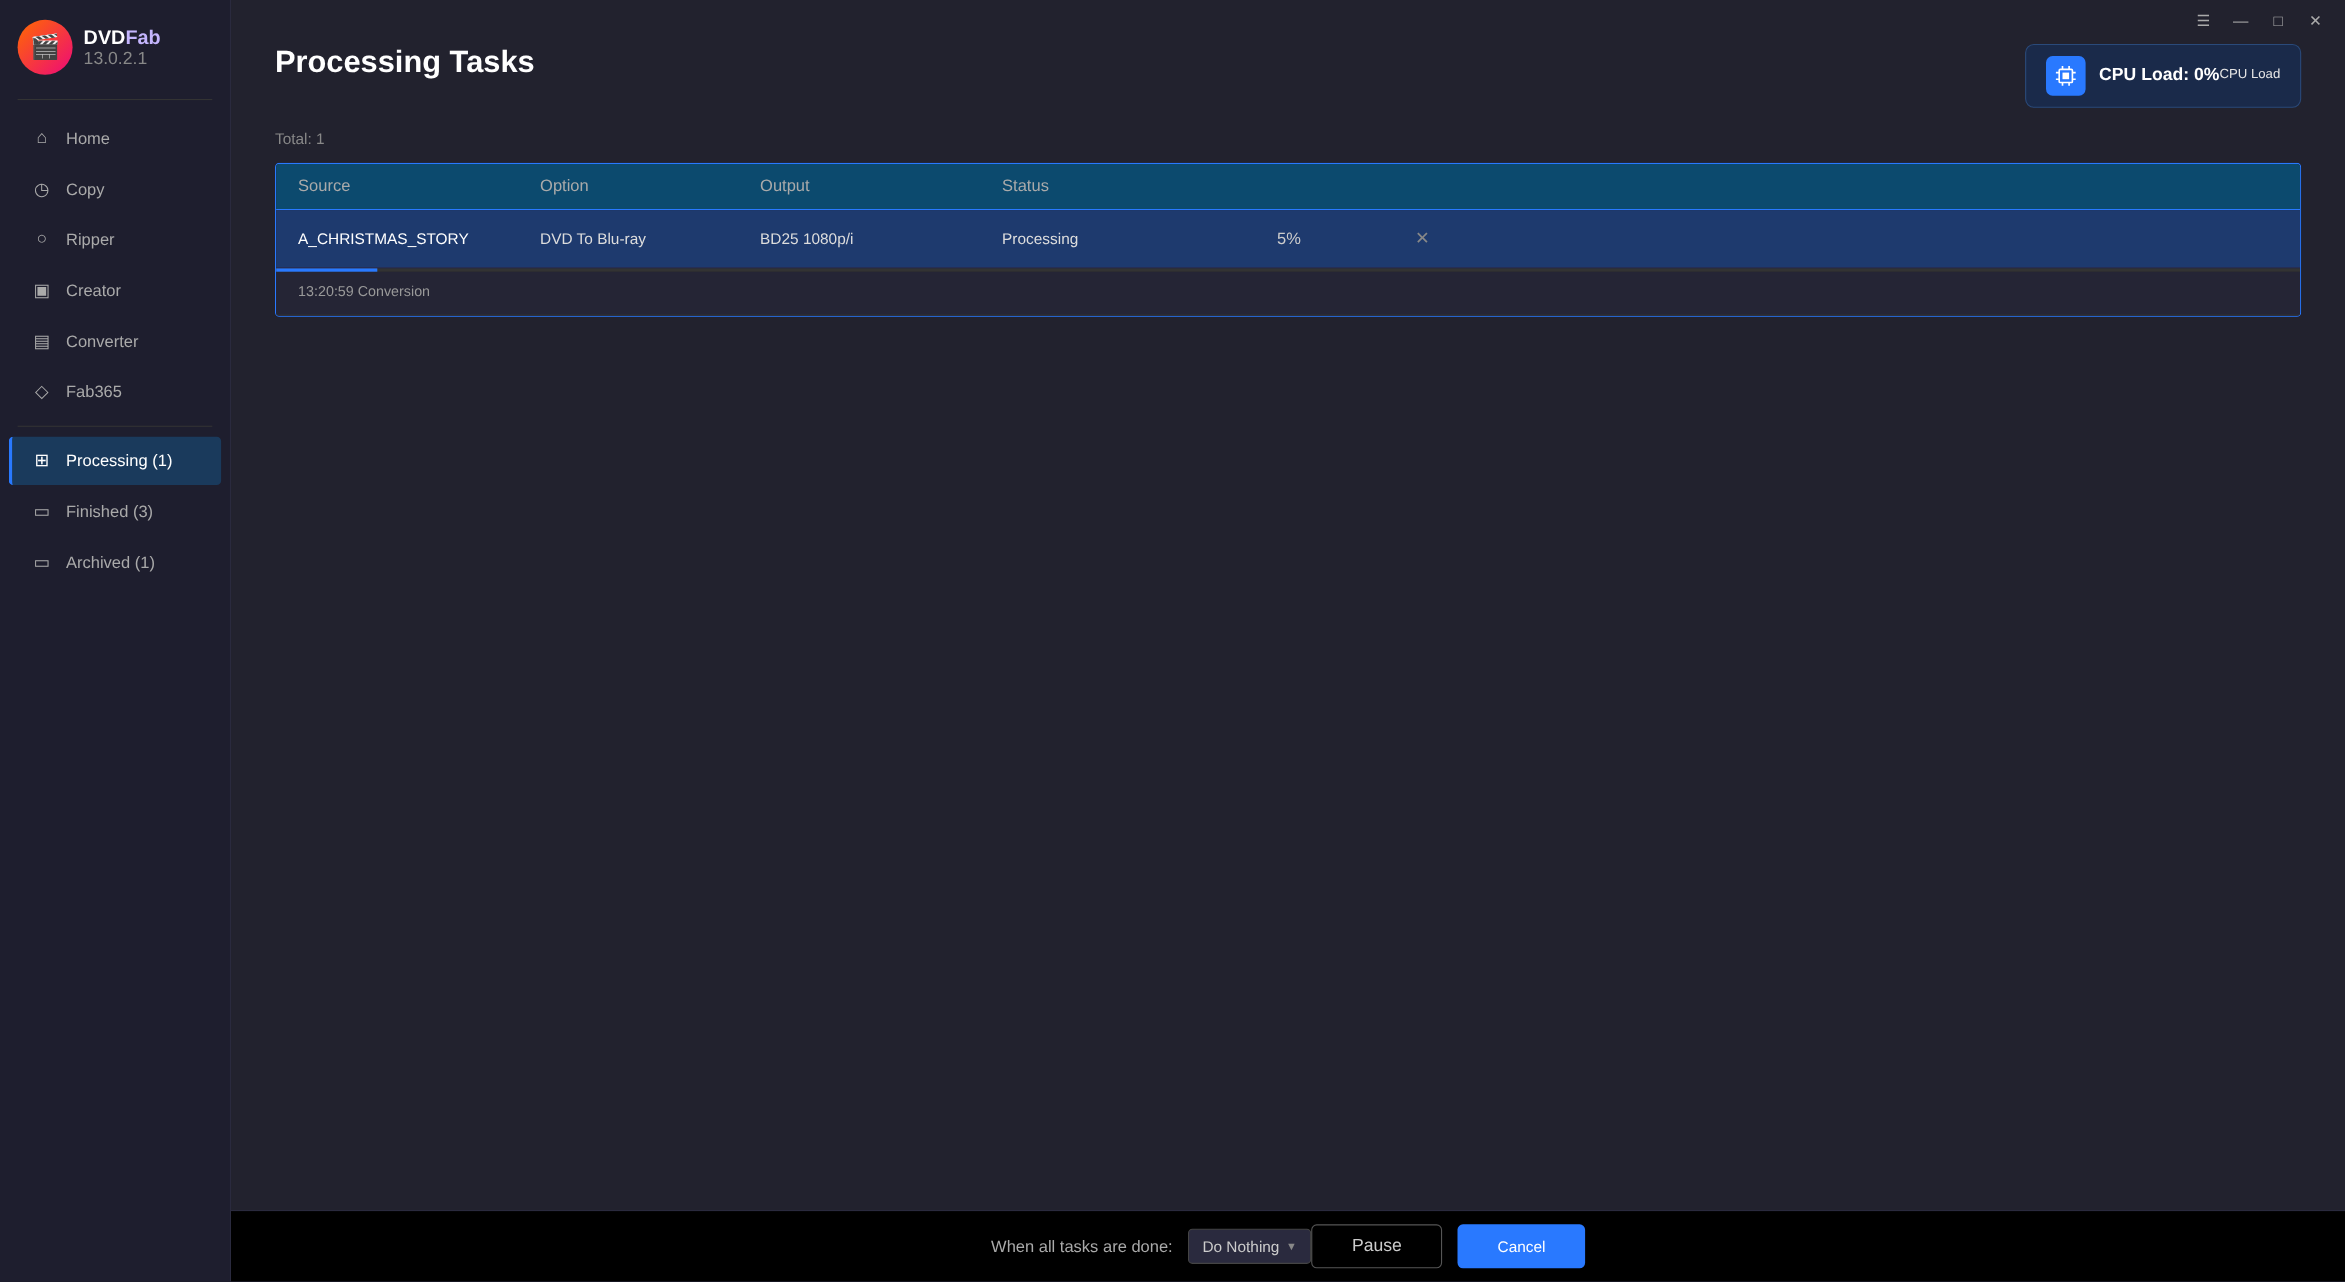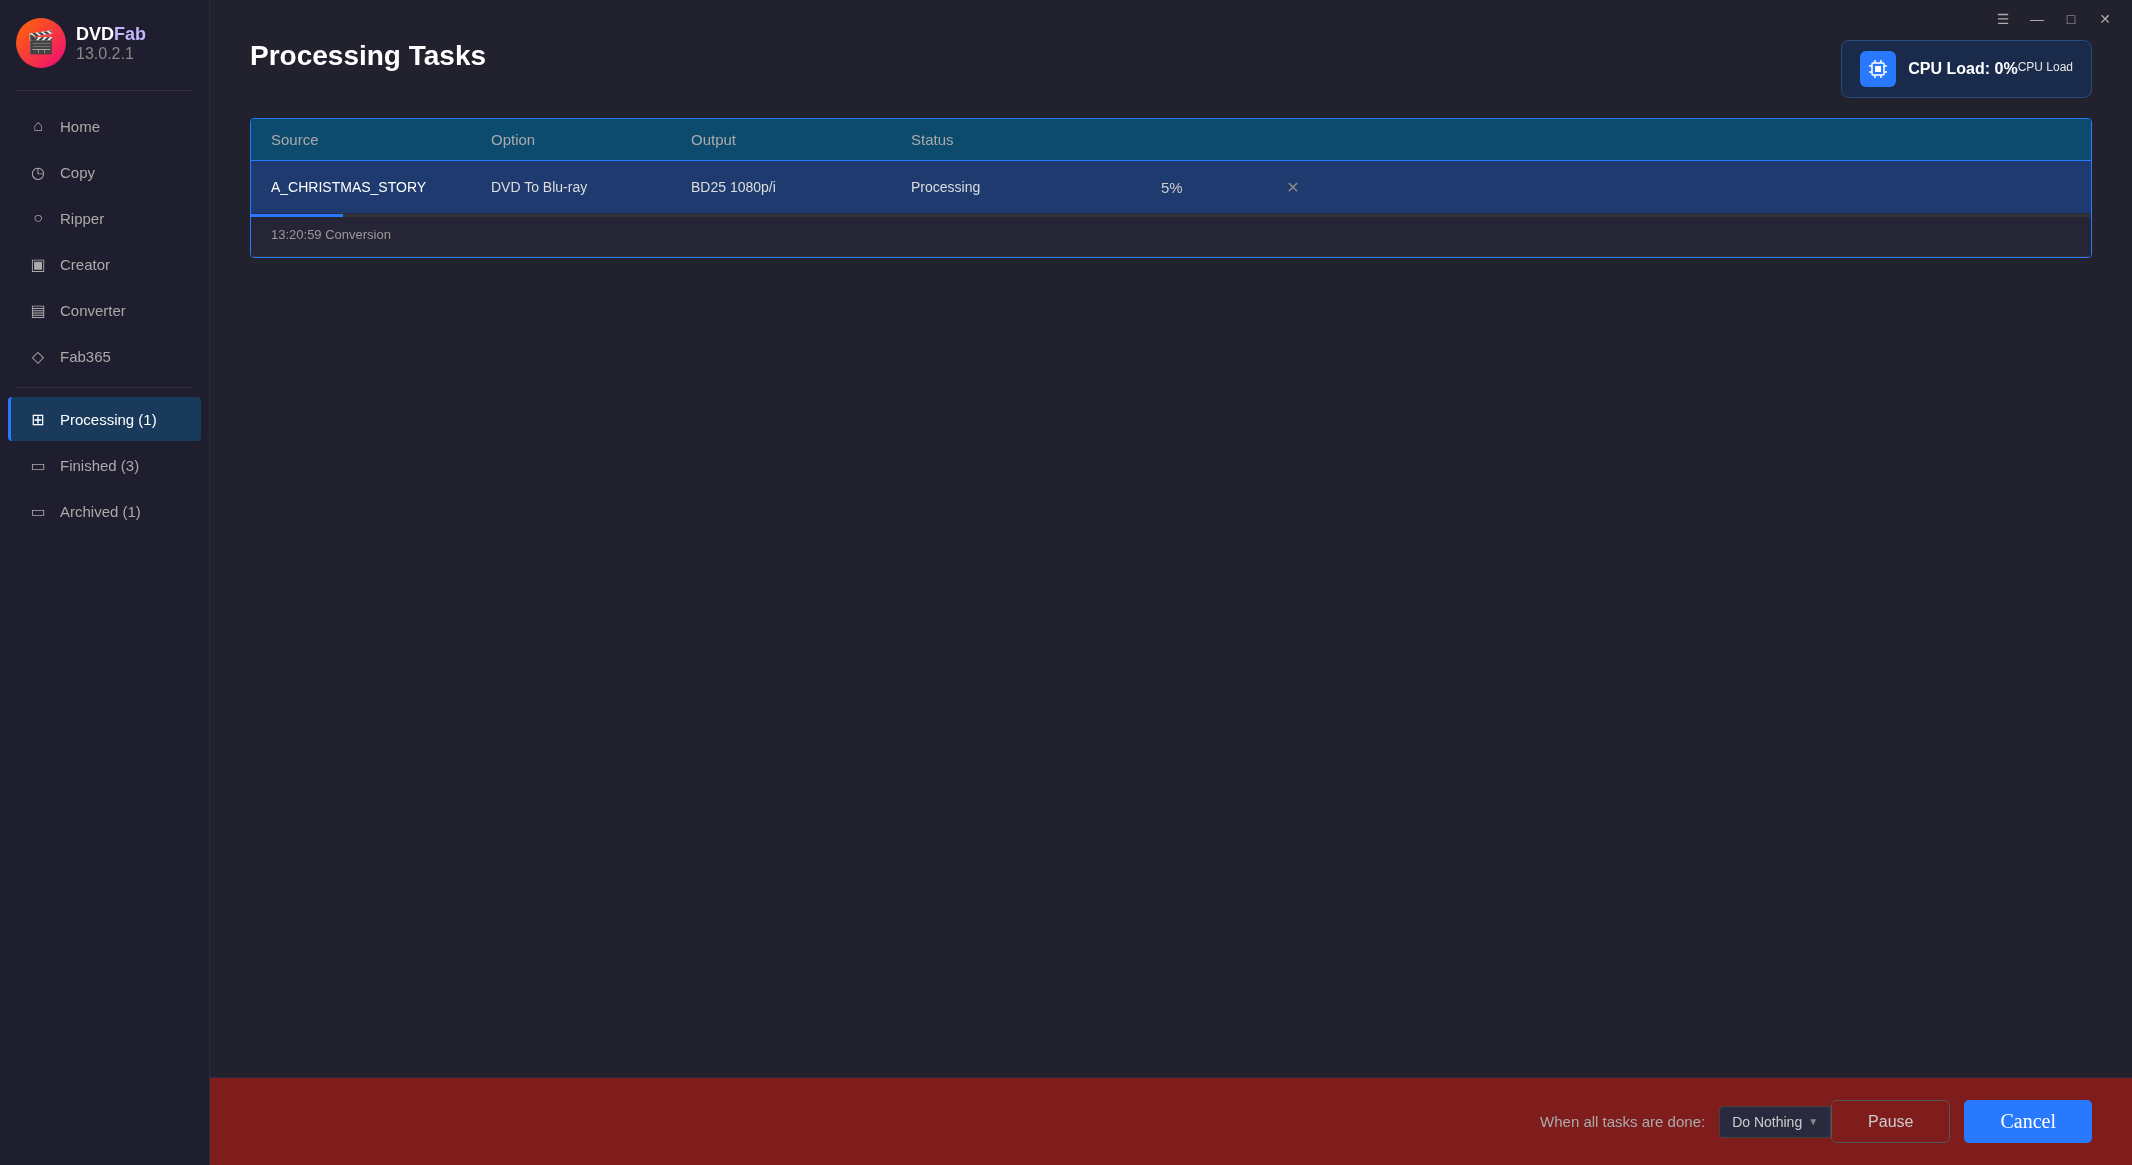--- a/index.html
+++ b/index.html
@@ -259,24 +259,24 @@
     .progress-bar-fill {
       height: 100%;
       background: #2979ff;
       width: 5%;
     }
 
     
     .bottom-bar {
       display: flex;
       align-items: center;
-      justify-content: flex-end;
-      padding: 22px 40px;
+      justify-content: center;
+      padding: 12px 40px;
       border-top: 1px solid #2a2a3e;
-      background: #7f1d1d;
+      background: #000000;
     }
 
     .when-done {
       display: flex;
       align-items: center;
       gap: 14px;
       font-size: 15px;
       color: #aaa;
     }
 
@@ -312,23 +312,22 @@
       font-size: 16px;
       cursor: pointer;
     }
 
     .btn-cancel {
       padding: 10px 36px;
       border: none;
       background: #2979ff;
       color: white;
       border-radius: 5px;
-      font-size: 20px;
-      cursor: pointer;
-      font-family: Liberation Serif, serif;
+      font-size: 14px;
+      cursor: pointer;
     }
 
     
     .table-area {
       flex: 1;
       overflow-y: auto;
       margin-bottom: 10px;
     }
 
     .table-area::-webkit-scrollbar { width: 6px; }
@@ -426,20 +425,21 @@
             <line x1="16" y1="13" x2="19" y2="13" stroke="white" stroke-width="1.5"></line>
           </svg>
         </div>
         <div class="cpu-info">
           <span class="cpu-load-label">CPU Load: 0%</span>
           <span class="cpu-load-sub">CPU Load</span>
         </div>
       </div>
     </div>
 
+    <div class="total-label">Total: 1</div>
 
     <div class="table-area">
       <div class="task-table">
 
         <div class="table-header">
           <div>Source</div>
           <div>Option</div>
           <div>Output</div>
           <div>Status</div>
           <div></div>

